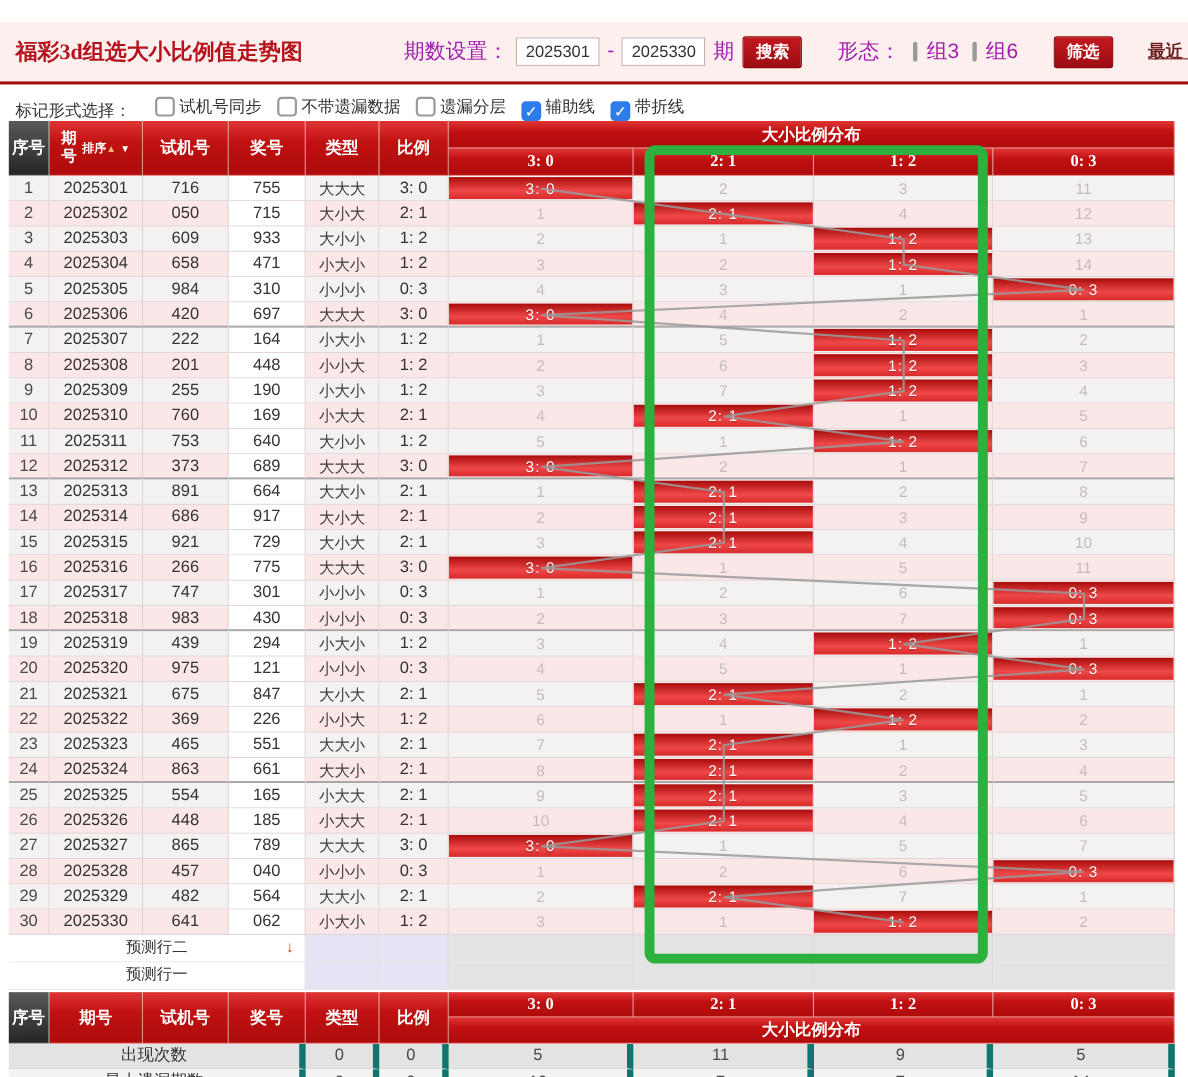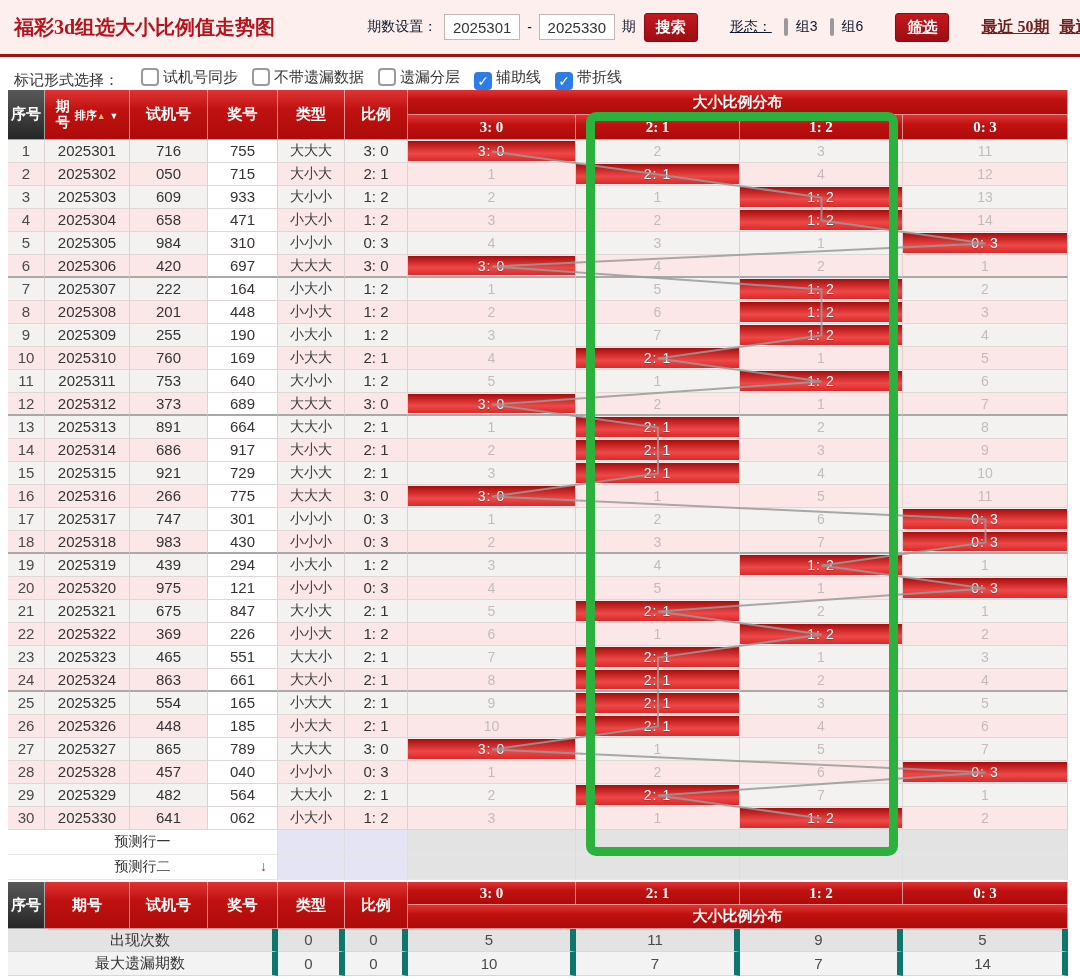--- a/index.html
+++ b/index.html
@@ -1,32 +1,32 @@
 <!DOCTYPE html>
 <html><head>
 <meta charset="utf-8">
 <style>
   * { box-sizing: border-box; margin: 0; padding: 0; }
   body {
     width: 1080px; height: 979px; background: #fff;
     font-family: "Liberation Sans", "DejaVu Sans", sans-serif;
     color: #333; overflow: hidden; position: relative;
   }
-  #page { position: relative; width: 1080px; height: 924px; }
+  #page { position: relative; width: 1080px; height: 924px; margin-top: 20px; }
 
   
   .topbar {
     height: 57px; background: #fcefee; border-bottom: 3px solid #a01010;
     display: flex; align-items: center; padding: 0 14px; white-space: nowrap;
   }
   .tb-title {
     font-family: "Liberation Serif", "DejaVu Serif", serif;
     font-weight: bold; font-size: 20px; color: #b5121c; margin-right: 88px;
   }
-  .tb-label { font-size: 14px; color: #0f172a; margin: 0 4px; }
+  .tb-label { font-size: 19px; color: #a21caf; margin: 0 4px; }
   .tb-input {
     width: 76px; height: 26px; border: 1px solid #c5b5b5; background: #fff;
     font-size: 15px; text-align: center; color: #333; margin: 0 3px;
     font-family: "Liberation Sans", sans-serif;
   }
   .btn {
     background: linear-gradient(180deg,#c3181f,#9d0d13); color: #fff;
     border: 1px solid #8c0a0f; border-radius: 3px; font-size: 15px;
     padding: 4px 11px; cursor: pointer; margin: 0 4px;
     font-family: "Liberation Serif","DejaVu Serif", serif; font-weight: bold;
@@ -36,21 +36,21 @@
     background: #fff; display: inline-block; vertical-align: -4px; margin: 0 4px 0 8px;
   }
   .cbx.checked {
     background: #2d7ce8; border-color: #2d7ce8; color: #fff; text-align: center;
     font-size: 14px; line-height: 15px; font-weight: bold;
   }
   .tb-link {
     color: #6e2020; font-size: 16px; text-decoration: underline; margin: 0 5px;
     font-family: "Liberation Serif","DejaVu Serif", serif; font-weight: bold; cursor: pointer;
   }
-  .gap28 { margin-left: 28px; text-decoration: underline; }
+  .gap28 { margin-left: 28px; }
 
   
   .toolbar2 {
     height: 33px; background: #fff; display: flex; align-items: flex-end;
     padding: 0 14px; font-size: 15px; color: #333; white-space: nowrap;
   }
   .t2-opt { margin-right: 6px; cursor: pointer; }
 
   
   .table-wrap { position: relative; margin: 0 8px; width: 1060px; }
@@ -76,21 +76,21 @@
   .arrow-down { color: #fff; font-size: 9px; }
 
   .row { height: 23px; line-height: 22px; font-size: 15px; }
   .row .cell {
     text-align: center; border-right: 1px solid #ddd2d2; border-bottom: 1px solid #e0d6d6;
     overflow: hidden;
   }
   .row.odd  .cell { background: #f4f2f1; }
   .row.even .cell { background: #fbe7e7; }
   .row .cell.prize { background: #fff; }
-  .row .cell.cn { font-family: Liberation Serif, serif; font-size: 14px; color: #3c3c3c; }
+  .row .cell.cn { font-family: Liberation Sans, sans-serif; font-size: 14px; color: #3c3c3c; }
   .row .cell.seq { color: #4a4a4a; }
   .row.sep .cell { border-bottom: 2px solid #a9a9a9; }
   .dist { position: relative; color: #c4bcbc; font-size: 14px; }
   .bar {
     position: absolute; left: 0; right: 0; top: 1px; bottom: 1px;
     background: linear-gradient(180deg,#a90c0c 0%,#ee4848 62%,#d92a2a 100%);
     color: #fff; display: flex; align-items: center; justify-content: center;
     font-size: 14px; letter-spacing: 1px; text-shadow: 0 1px 1px rgba(0,0,0,.25);
   }
 
@@ -594,33 +594,33 @@
           <div class="cell dist">3</div>
           <div class="cell dist">1</div>
           <div class="cell dist">
             <div class="bar">1: 2</div>
           </div>
           <div class="cell dist">2</div>
         </div>
       </div>
 
     <div class="grid7 pred">
-      <div class="cell plabel">预测行一</div>
-      <div class="cell lav"></div>
-      <div class="cell lav"></div>
-      <div class="cell gry"></div>
-      <div class="cell gry"></div>
-      <div class="cell gry"></div>
-      <div class="cell gry"></div>
-    </div>
-    <div class="grid7 pred">
       <div class="cell plabel">
         <span>预测行二</span>
         <span class="dn-arrow">↓</span>
       </div>
+      <div class="cell lav"></div>
+      <div class="cell lav"></div>
+      <div class="cell gry"></div>
+      <div class="cell gry"></div>
+      <div class="cell gry"></div>
+      <div class="cell gry"></div>
+    </div>
+    <div class="grid7 pred">
+      <div class="cell plabel">预测行一</div>
       <div class="cell lav"></div>
       <div class="cell lav"></div>
       <div class="cell gry"></div>
       <div class="cell gry"></div>
       <div class="cell gry"></div>
       <div class="cell gry"></div>
     </div>
 
     <svg id="trend-svg" width="1060" height="830">
       <polyline id="trend-line" fill="none" stroke="#9a9a9a" stroke-width="2" opacity="0.85" points="484,61.5 650,84.5 813.5,107.5 813.5,130.5 977.5,153.5 484,176.5 813.5,199.5 813.5,222.5 813.5,245.5 650,268.5 813.5,291.5 484,314.5 650,337.5 650,360.5 650,383.5 484,406.5 977.5,429.5 977.5,452.5 813.5,475.5 977.5,498.5 650,521.5 813.5,544.5 650,567.5 650,590.5 650,613.5 650,636.5 484,659.5 977.5,682.5 650,705.5 813.5,728.5"></polyline>

